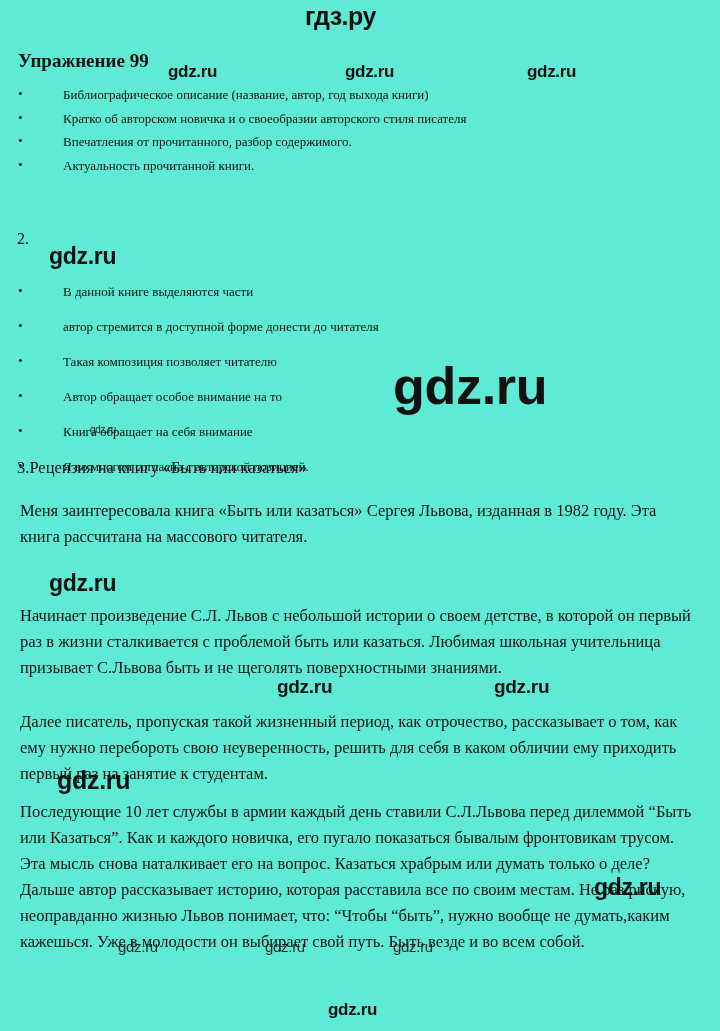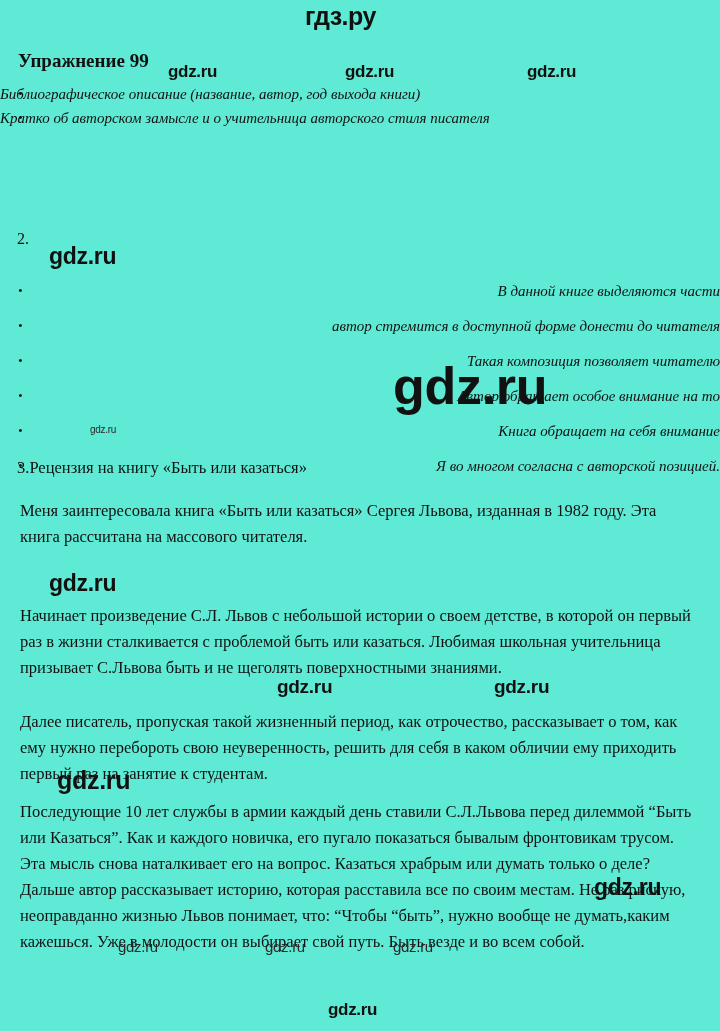--- a/index.html
+++ b/index.html
@@ -69,44 +69,44 @@
   }
 
   .bullet-list {
     position: absolute;
     margin: 0;
     padding: 0;
     list-style: none;
   }
   .bullet-list li {
     position: relative;
-    font-size: 15px;
+    padding-left: 63px;
+    font-size: 13px;
     white-space: nowrap;
-    font-style: italic;
   }
   .bullet-list li::before {
     content: "\2022";
     position: absolute;
     left: 18px;
     top: -1px;
     font-size: 13px;
   }
 
   #list-1 { left: 0; top: 83px; width: 720px; }
   #list-1 li { line-height: 23.5px; }
 
   #section2-label {
     position: absolute;
     left: 17px;
     top: 230px;
     font-size: 16px;
   }
 
   #list-2 { left: 0; top: 274px; width: 720px; }
-  #list-2 li { line-height: 35px; text-align: right; }
+  #list-2 li { line-height: 35px; }
 
   .para {
     position: absolute;
     margin: 0;
     font-size: 16.5px;
     line-height: 26px;
     text-align: left;
   }
 
   #p-sub3 { left: 17px; top: 455px; width: 690px; white-space: nowrap; }
@@ -139,21 +139,23 @@
       <div class="wm light" style="left: 393px; top: 938px; font-size: 15px; font-weight: normal;">gdz.ru</div>
       <div class="wm" style="left: 328px; top: 1000px; font-size: 17px; font-weight: bold;">gdz.ru</div>
     </div>
 
   <div class="doc">
 
     <h1 class="ex-title">Упражнение 99</h1>
 
     <ul class="bullet-list" id="list-1">
         <li>Библиографическое описание (название, автор, год выхода книги)</li>
-        <li>Кратко об авторском замысле и о учительница авторского стиля писателя</li>
+        <li>Кратко об авторском новичка и о своеобразии авторского стиля писателя</li>
+        <li>Впечатления от прочитанного, разбор содержимого.</li>
+        <li>Актуальность прочитанной книги.</li>
       </ul>
 
     <div id="section2-label">2.</div>
 
     <ul class="bullet-list" id="list-2">
         <li>В данной книге выделяются части</li>
         <li>автор стремится в доступной форме донести до читателя</li>
         <li>Такая композиция позволяет читателю</li>
         <li>Автор обращает особое внимание на то</li>
         <li>Книга обращает на себя внимание</li>

